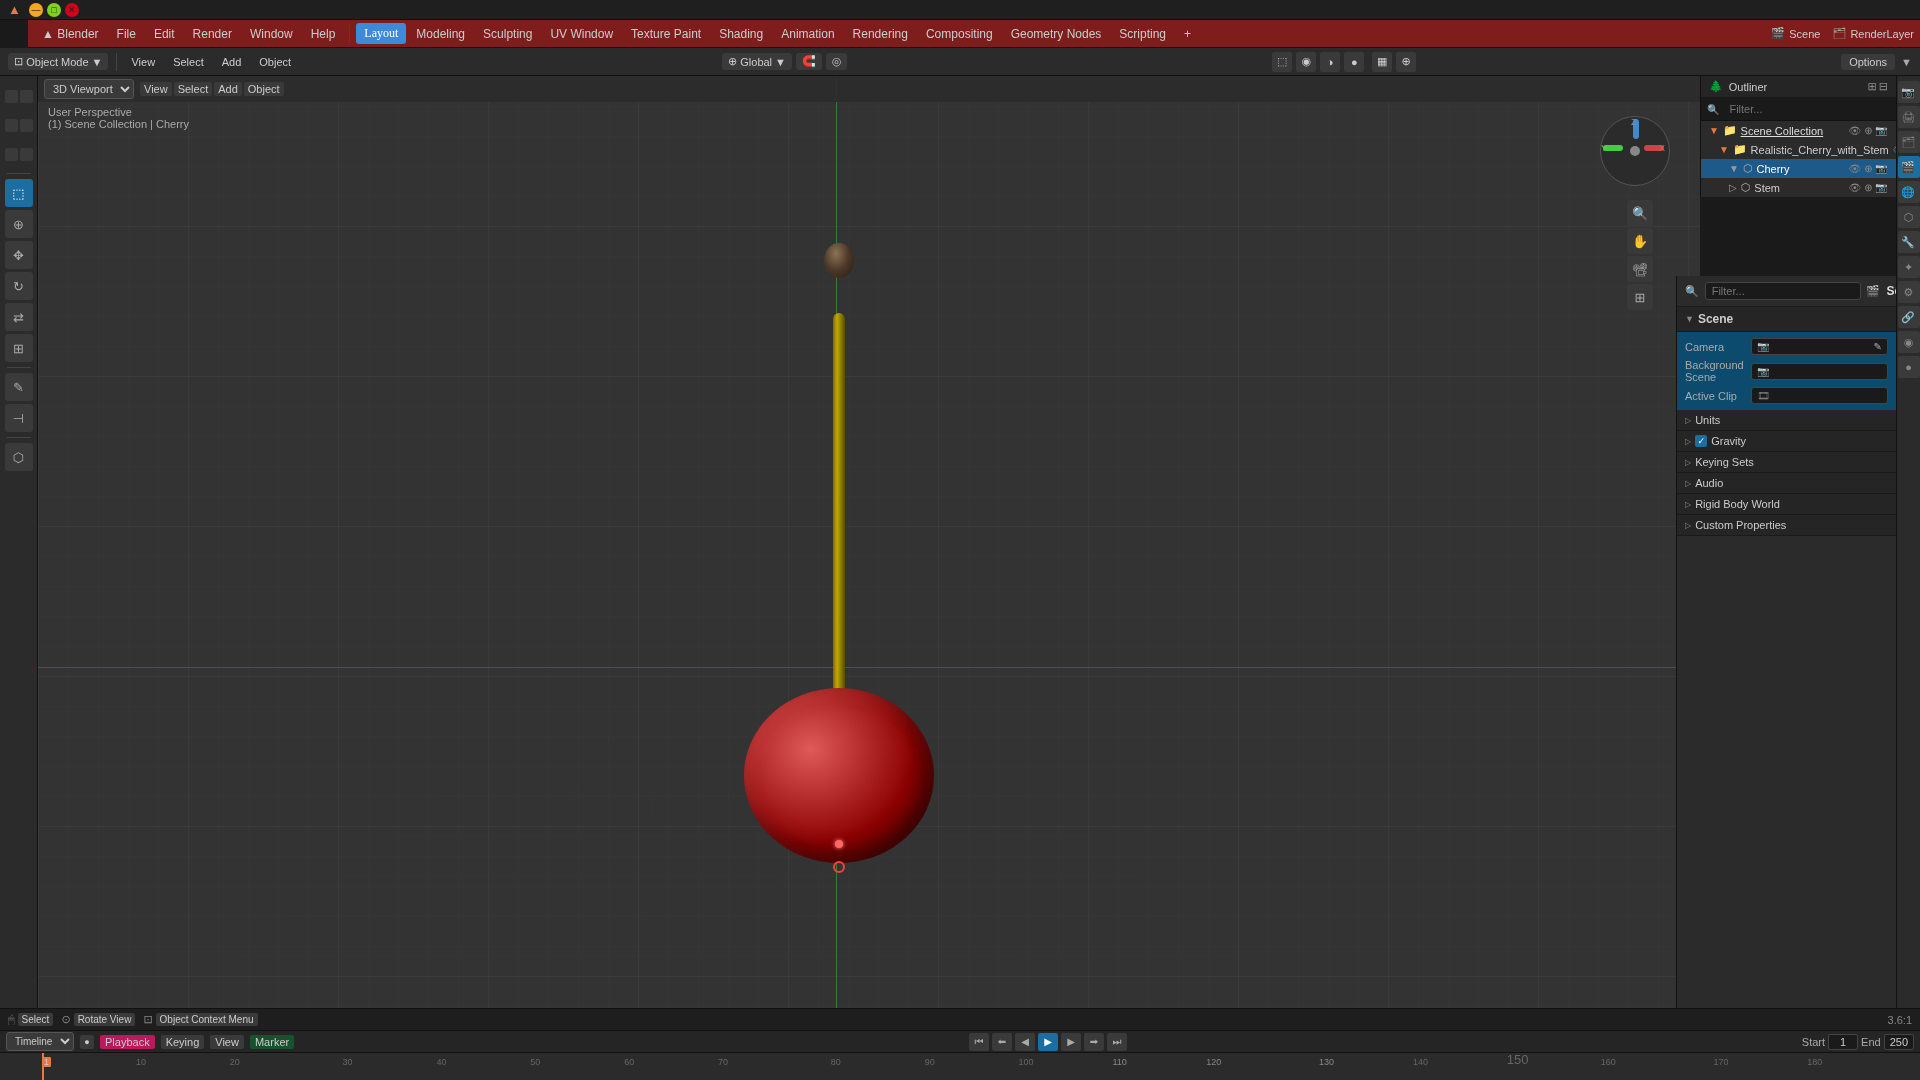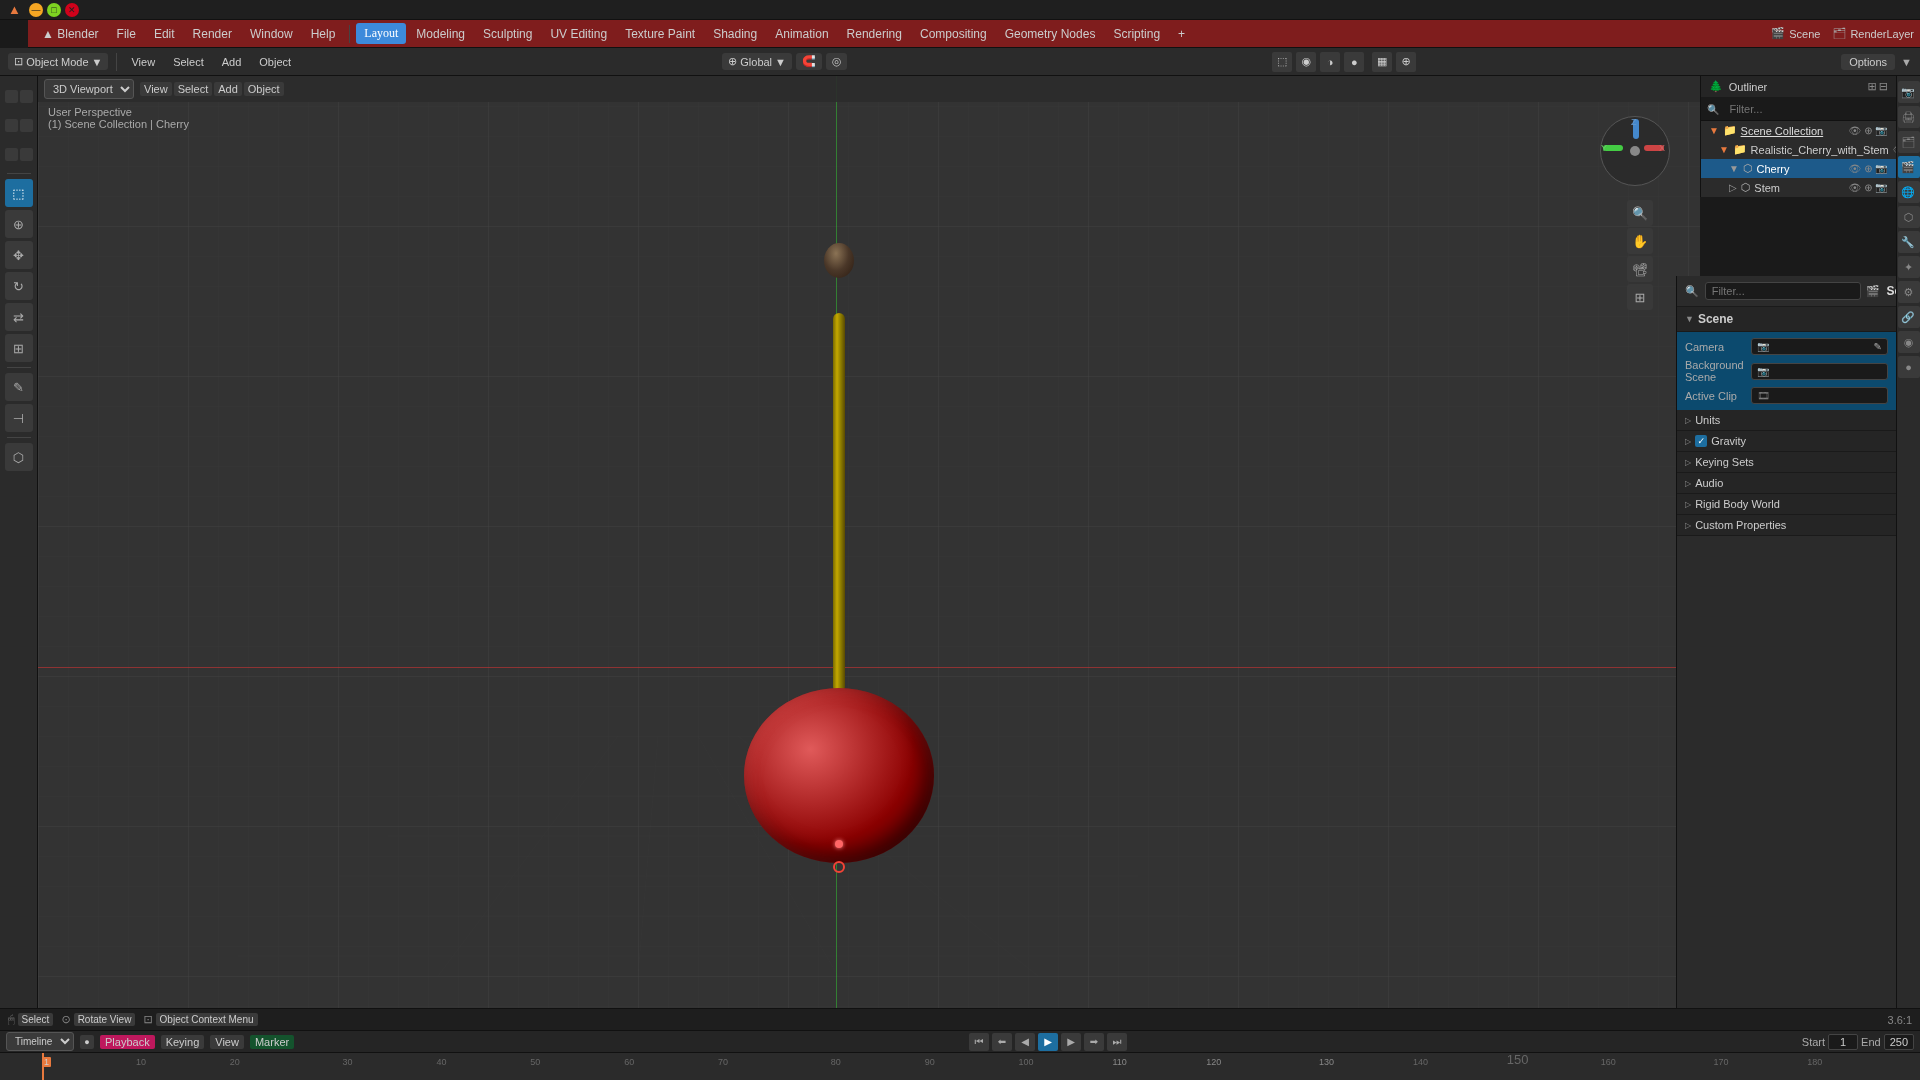--- a/index.html
+++ b/index.html
@@ -533,21 +533,21 @@
   <div class="menu-item">▲ Blender</div>
   <div class="menu-item">File</div>
   <div class="menu-item">Edit</div>
   <div class="menu-item">Render</div>
   <div class="menu-item">Window</div>
   <div class="menu-item">Help</div>
   <div class="menu-divider"></div>
   <div class="menu-item active">Layout</div>
   <div class="menu-item">Modeling</div>
   <div class="menu-item">Sculpting</div>
-  <div class="menu-item">UV Editing</div>
+  <div class="menu-item">UV Window</div>
   <div class="menu-item">Texture Paint</div>
   <div class="menu-item">Shading</div>
   <div class="menu-item">Animation</div>
   <div class="menu-item">Rendering</div>
   <div class="menu-item">Compositing</div>
   <div class="menu-item">Geometry Nodes</div>
   <div class="menu-item">Scripting</div>
   <div class="menu-item">+</div>
   <div style="flex:1"></div>
   <div style="display:flex;align-items:center;gap:4px;">

